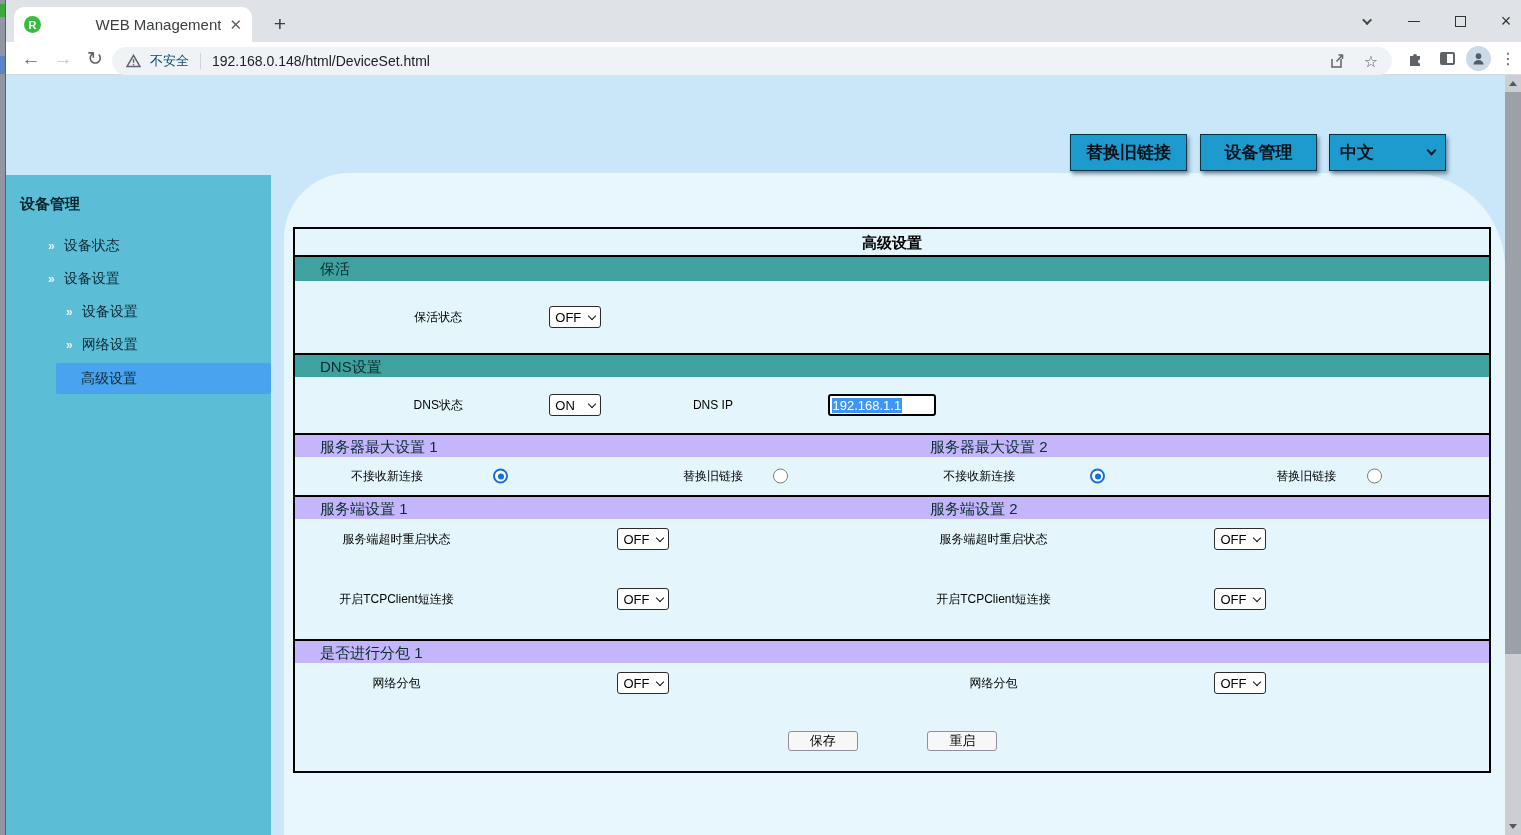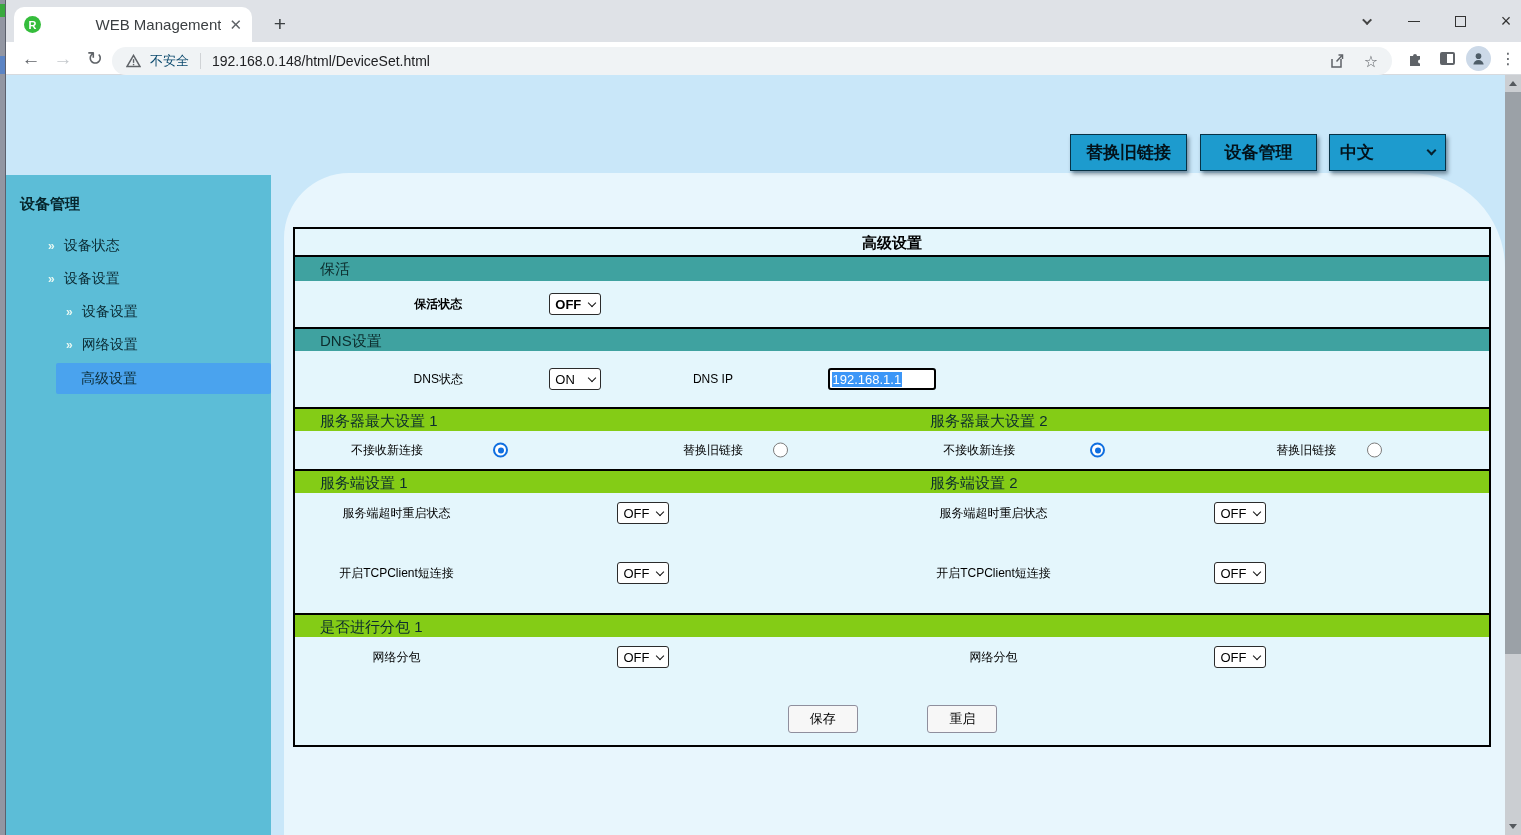--- a/index.html
+++ b/index.html
@@ -61,37 +61,37 @@
 
   .nav-btn { position:absolute; top:134px; width:117px; height:37px; background:#1d9bce; border:1px solid #073246; box-shadow:2px 3px 4px rgba(0,25,45,.45); color:#03121a; font-size:17px; font-weight:bold; display:flex; align-items:center; justify-content:center; z-index:20; }
   .lang-sel { position:absolute; top:134px; left:1329px; width:117px; height:37px; background:#1d9bce; border:1px solid #073246; box-shadow:2px 3px 4px rgba(0,25,45,.45); color:#03121a; font-size:17px; font-weight:bold; display:flex; align-items:center; z-index:20; padding:0 10px; }
   .lang-sel .txt { flex:1; }
   .lang-sel .chev2 { width:7px; height:7px; border-left:2px solid #06212e; border-bottom:2px solid #06212e; transform:rotate(-45deg); margin-top:-4px; }
 
   
   .settings-table { position:absolute; left:293px; top:227px; width:1198px; border:2px solid #000; background:#e4f6fc; z-index:15; }
   .t-title { height:28px; line-height:28px; text-align:center; font-size:15px; font-weight:bold; color:#000; border-bottom:2px solid #000; }
   .t-sec { height:24px; line-height:24px; background:#3fa2a0; color:#0c2d2d; font-size:15px; padding-left:25px; }
-  .t-sec2 { height:24px; line-height:24px; background:#84cc16; color:#0c2d2d; font-size:15px; display:flex; }
+  .t-sec2 { height:24px; line-height:24px; background:#c4b5fd; color:#0c2d2d; font-size:15px; display:flex; }
   .t-sec2 .h1 { width:50%; padding-left:25px; }
   .t-sec2 .h2 { width:50%; padding-left:38px; }
   .bt { border-top:2px solid #000; }
   .t-row { position:relative; }
   .t-row .lbl { position:absolute; font-size:12px; color:#000; text-align:center; }
   .vcenter { top:50%; transform:translateY(-50%); }
   .csel { position:absolute; width:52px; height:22px; background:#fff; border:1px solid #2b2b2b; border-radius:3px; font-size:13px; color:#000; display:flex; align-items:center; padding:0 5px; }
   .csel .val { flex:1; }
   .csel .chev3 { width:6px; height:6px; border-left:1.7px solid #111; border-bottom:1.7px solid #111; transform:rotate(-45deg); margin-top:-3px; }
   .radio { position:absolute; width:15px; height:15px; border-radius:50%; background:#fff; border:1px solid #7c7c7c; }
   .radio.checked { border:2px solid #0f6fe0; }
   .radio.checked::after { content:''; position:absolute; inset:2.5px; border-radius:50%; background:#0f6fe0; }
   .ip-box { position:absolute; width:108px; height:22px; border:2px solid #000; border-radius:3px; background:#fff; display:flex; align-items:center; padding:0 2px; }
   .ip-box .seltext { background:#3c96f7; color:#fff; font-size:13px; padding:0 1px; white-space:nowrap; }
   .t-btns { position:relative; height:52px; }
-  .def-btn { position:absolute; top:12px; width:70px; height:28px; background:#f7f7f7; border:1px solid #8f8f9d; border-radius:3px; font-size:13px; color:#000; display:flex; align-items:center; justify-content:center; }
+  .def-btn { position:absolute; top:12px; width:70px; height:20px; background:#f7f7f7; border:1px solid #8f8f9d; border-radius:3px; font-size:13px; color:#000; display:flex; align-items:center; justify-content:center; }
 </style>
 </head>
 <body>
 
 <div class="tabbar">
   <div class="tab">
     <span class="favicon">R</span>
     <span class="tab-title">WEB Management</span>
     <span class="tab-close">✕</span>
   </div>
@@ -196,21 +196,21 @@
   <div class="sb-item selected" style="top:188px;">
     <span class="lbl">高级设置</span>
   </div>
 </div>
 
 <div class="settings-table">
 
   <div class="t-title">高级设置</div>
 
   <div class="t-sec">保活</div>
-  <div class="t-row" style="height:46px;font-weight:bold;">
+  <div class="t-row" style="height:72px;">
     <span class="lbl vcenter" style="left:4%; width:16%;">保活状态</span>
     <div class="csel vcenter" style="left:21.3%;">
       <span class="val">OFF</span>
         <span class="chev3"></span>
     </div>
   </div>
 
   <div class="t-sec bt">DNS设置</div>
   <div class="t-row" style="height:56px;">
     <span class="lbl vcenter" style="left:4%; width:16%;">DNS状态</span>

